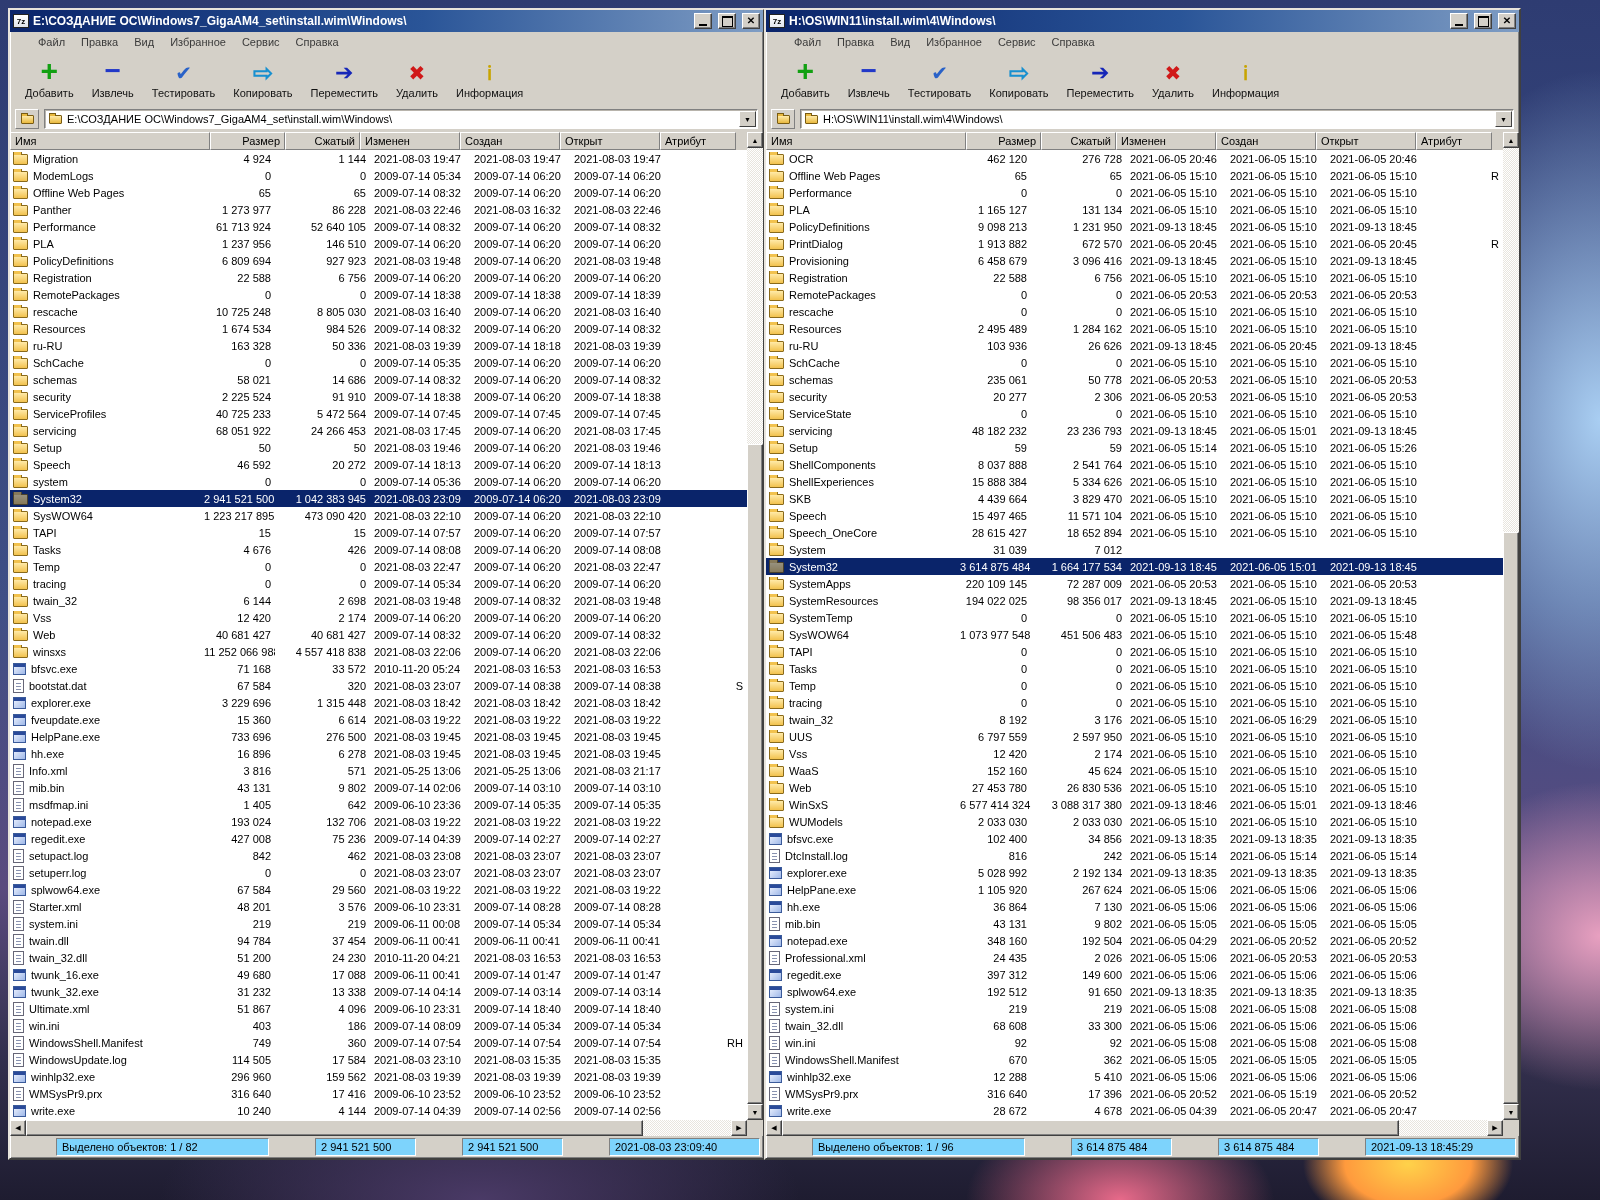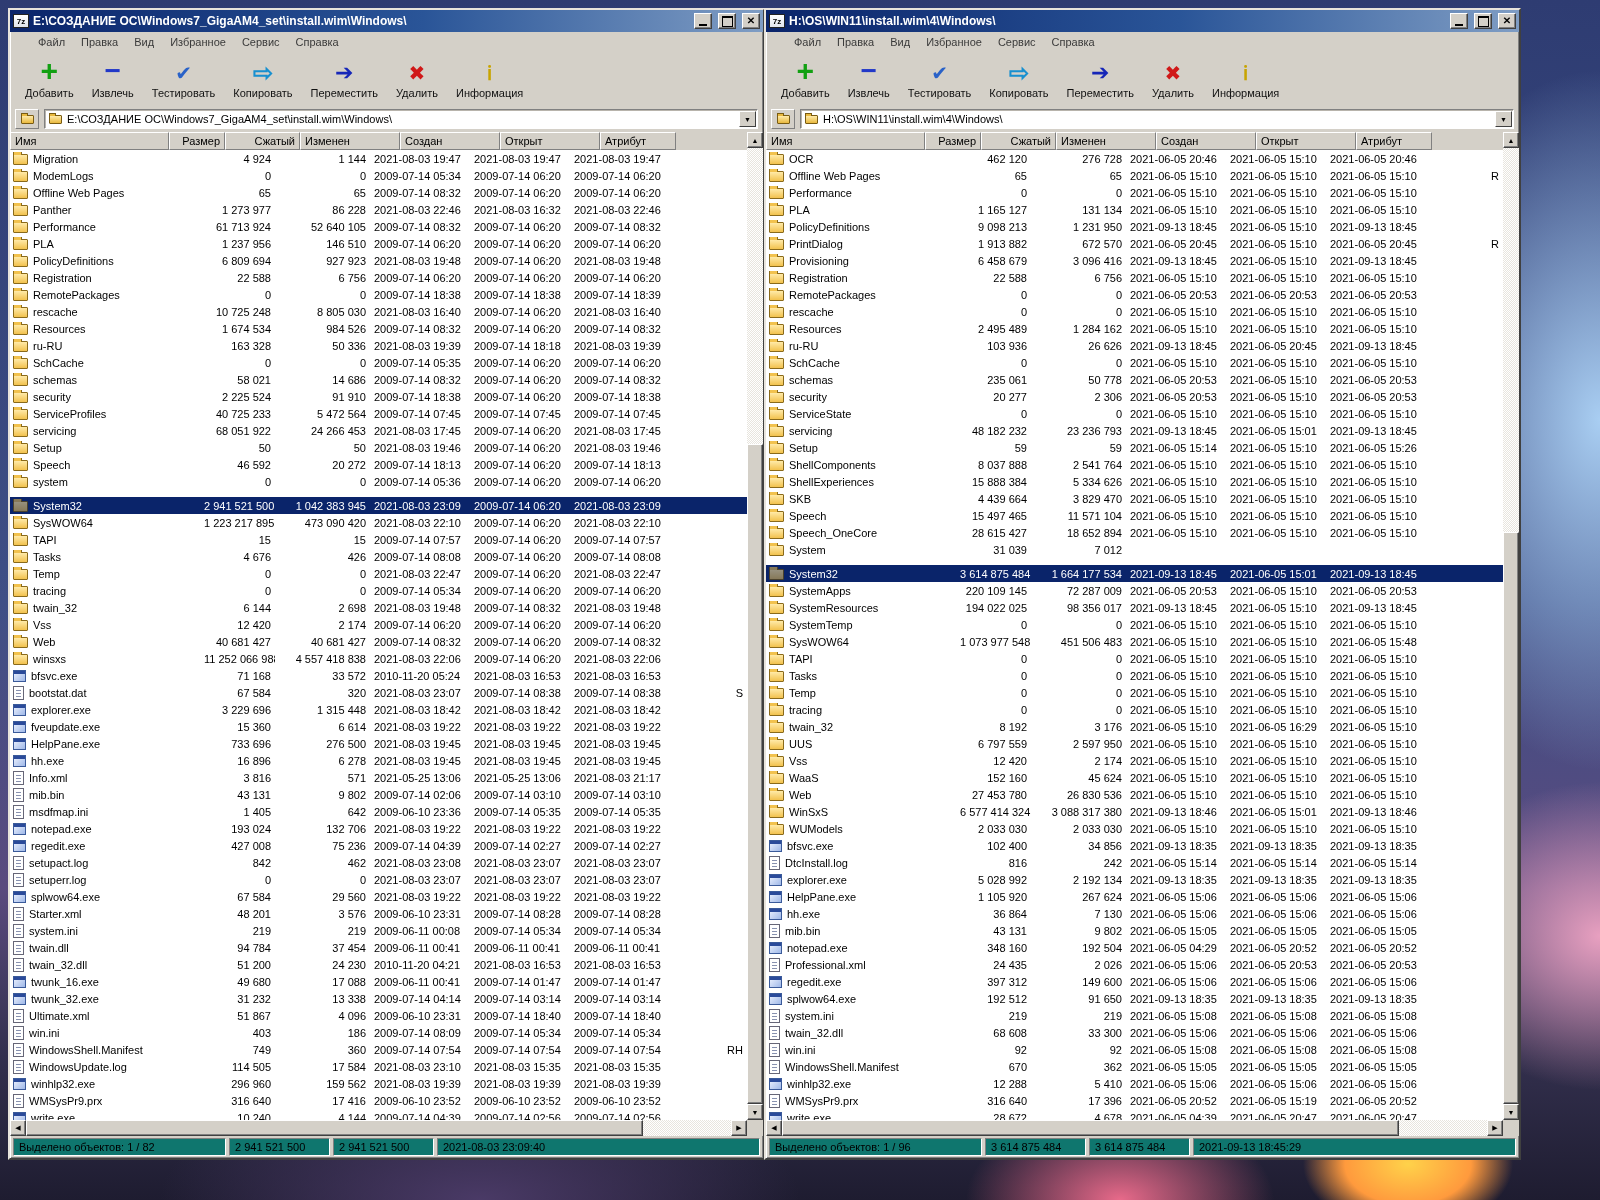--- a/index.html
+++ b/index.html
@@ -58,26 +58,26 @@
     box-shadow: inset 1px 1px 0 #b8b4ac; display:flex; align-items:center; gap:5px; padding:0 1px 0 4px; font-size:11px; }
   .addr-text { flex:1; white-space:nowrap; overflow:hidden; color:#000; }
   .addr-drop { width:17px; height:16px; flex:none; background:#d4d0c8; border:1px solid; border-color:#fff #404040 #404040 #fff;
     display:flex; align-items:center; justify-content:center; }
   .addr-drop::after { content:"\25BC"; font-size:7px; color:#000; }
 
   .list-wrap { flex:1; position:relative; background:#d4d0c8; }
   .header-row { position:absolute; top:0; left:0; right:16px; height:18px; display:flex; background:#d4d0c8; }
   .hcell { flex:none; background:#d4d0c8; border:1px solid; border-color:#fff #808080 #808080 #fff;
     font-size:11px; color:#000; padding:1px 4px; display:flex; align-items:center; overflow:hidden; white-space:nowrap; }
-  .hc0{width:159px;} .hc1{width:56px; justify-content:flex-end;} .hc2{width:75px; justify-content:flex-end;}
+  .hc0{width:200px;} .hc1{width:75px; justify-content:flex-end;} .hc2{width:75px; justify-content:flex-end;}
   .hc3,.hc4,.hc5{width:100px;} .hc6{width:76px;}
 
   .rows { position:absolute; top:18px; left:0; right:16px; bottom:16px; background:#fff; overflow:hidden; }
   .row { height:17px; display:flex; align-items:center; font-size:11px; color:#000; }
-  .row.selected { background:#0a246a; color:#fff;margin-top:7px; }
+  .row.selected { background:#0a246a; color:#fff; }
   .cell { flex:none; padding:0 4px; white-space:nowrap; overflow:hidden; }
   .c0{width:190px; display:flex; align-items:center; gap:5px; padding-left:3px;}
   .c1{width:75px; text-align:right;} .c2{width:95px; text-align:right;}
   .c3,.c4,.c5{width:100px;} .c6{width:76px; text-align:right; padding-right:3px;}
   .nm { white-space:nowrap; overflow:hidden; }
 
   .ic { position:relative; flex:none; display:inline-block; }
   .ic-folder { width:15px; height:11px; margin-top:2px; background:linear-gradient(180deg,#ffeaa8,#f2c24e);
     border:1px solid #8a6a1a; border-radius:1px; }
   .ic-folder::before { content:''; position:absolute; top:-4px; left:-1px; width:7px; height:3px;
@@ -117,22 +117,22 @@
   .harrow { position:absolute; top:0; width:16px; height:16px; background:#d4d0c8; border:1px solid;
     border-color:#fff #404040 #404040 #fff; box-shadow: inset -1px -1px 0 #808080;
     display:flex; align-items:center; justify-content:center; font-size:7px; color:#000; }
   .harrow.left { left:0; } .harrow.left::after{content:"\25C0";}
   .harrow.right { right:0; } .harrow.right::after{content:"\25B6";}
   .hthumb { position:absolute; top:0; left:16px; width:calc(100% - 120px); height:16px; background:#d4d0c8;
     border:1px solid; border-color:#fff #404040 #404040 #fff; box-shadow: inset -1px -1px 0 #808080; }
   .corner { position:absolute; bottom:0; right:0; width:16px; height:16px; background:#d4d0c8; }
 
   .statusbar { height:22px; flex:none; display:flex; gap:3px; padding:2px 3px; align-items:stretch; }
-  .sb { border:1px solid; border-color:#808080 #fff #fff #808080; background:#0f766e;
-    font-size:11px; color:#000; display:flex; align-items:center; padding:0 5px; white-space:nowrap; overflow:hidden; }
+  .sb { border:1px solid; border-color:#808080 #fff #fff #808080; background:#7dd3fc;
+    font-size:11px; color:#000; display:flex; align-items:center; padding:0 5px; white-space:nowrap; overflow:hidden;margin-left:43px; }
   .sb0{width:213px;} .sb1{width:101px;} .sb2{width:101px;} .sb3{flex:1;}
 </style>
 </head>
 <body>
 
 <div class="window" id="win0">
   <div class="titlebar">
     <span class="app-icon"></span>
     <span class="title-text">E:\СОЗДАНИЕ ОС\Windows7_GigaAM4_set\install.wim\Windows\</span>
     <span class="win-btn btn-min"></span>

